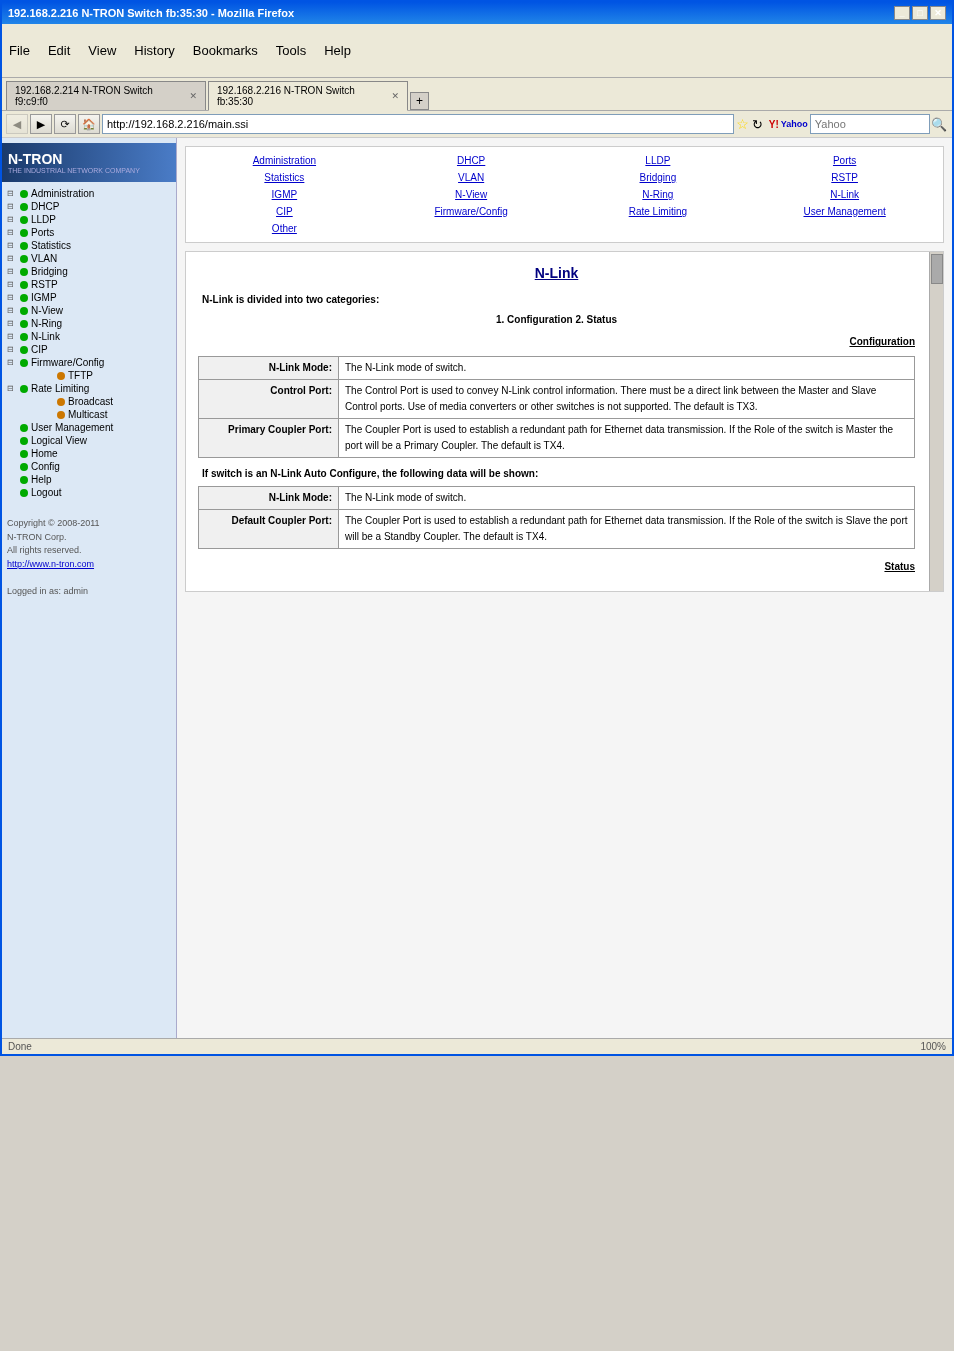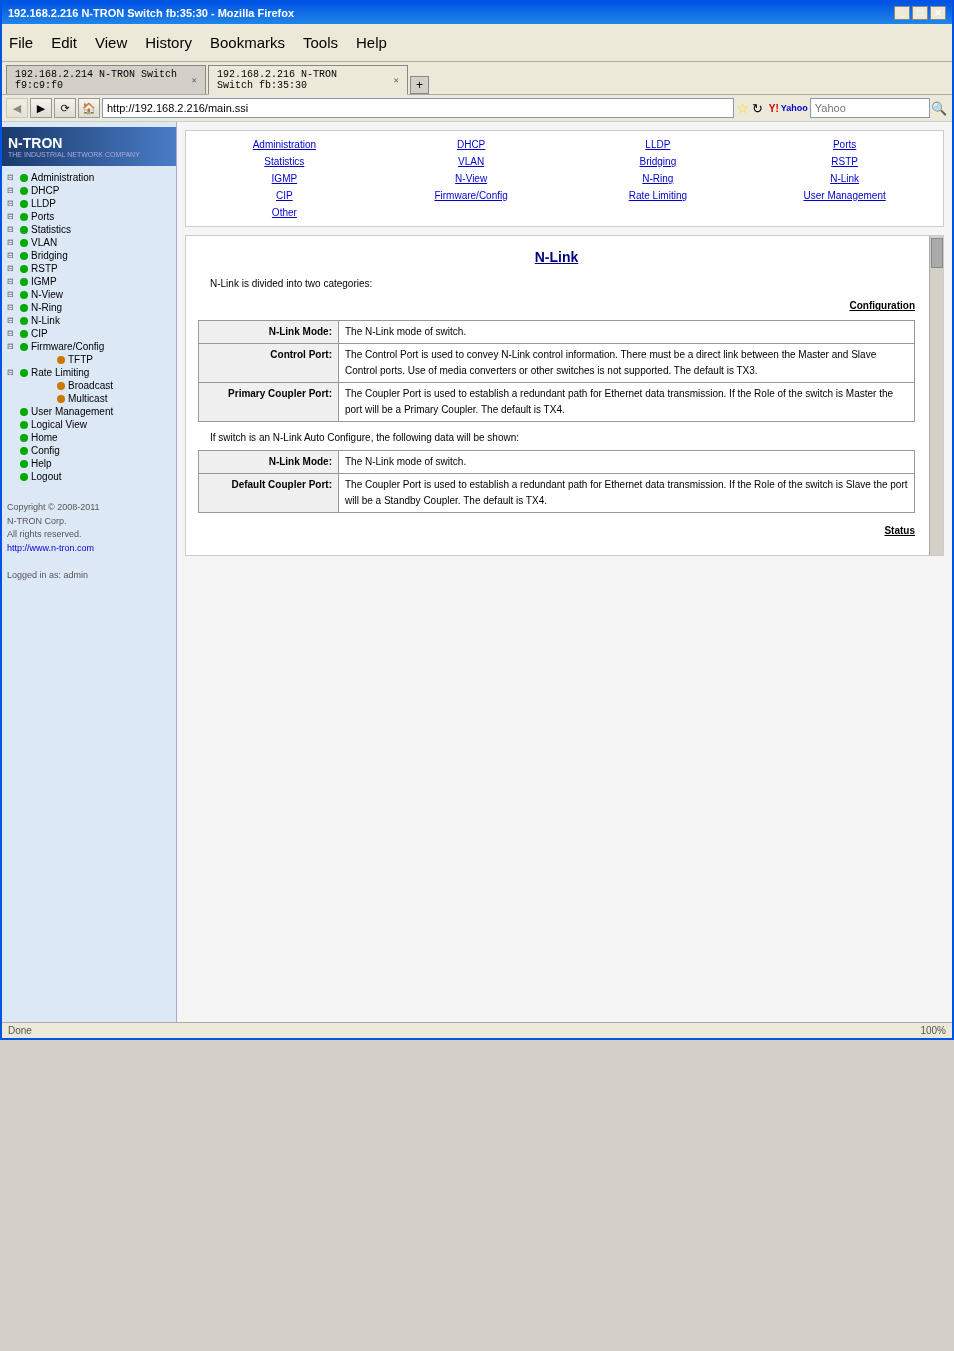--- a/index.html
+++ b/index.html
@@ -4,25 +4,25 @@
   <style>
     * { margin: 0; padding: 0; box-sizing: border-box; }
     body { font-family: Arial, sans-serif; font-size: 11px; background: #d4d0c8; width: 954px; min-height: 1351px; }
 
     
     .browser-window { width: 954px; background: #ece9d8; border: 2px solid #0054e3; position: relative; }
     .title-bar { background: linear-gradient(to bottom, #0054e3, #2185e8); color: white; padding: 4px 6px; display: flex; justify-content: space-between; align-items: center; font-size: 11px; font-weight: bold; }
     .title-bar-controls { display: flex; gap: 2px; }
     .title-btn { width: 16px; height: 14px; background: #ece9d8; border: 1px solid #888; font-size: 9px; display: flex; align-items: center; justify-content: center; cursor: pointer; }
 
-    .menu-bar { background: #ece9d8; padding: 9px 4px; display: flex; gap: 12px; font-size: 15px; border-bottom: 1px solid #aaa; }
+    .menu-bar { background: #ece9d8; padding: 18px 4px; display: flex; gap: 12px; font-size: 13px; border-bottom: 1px solid #aaa; }
     .menu-bar span { cursor: pointer; padding: 1px 3px; }
 
     .tab-bar { background: #ece9d8; display: flex; align-items: flex-end; padding: 3px 4px 0; gap: 2px; border-bottom: 1px solid #aaa; }
-    .tab { background: #d4d0c8; border: 1px solid #888; border-bottom: none; padding: 3px 8px; font-size: 10px; cursor: pointer; display: flex; align-items: center; gap: 4px; max-width: 200px; font-family: Liberation Mono, monospace; }
+    .tab { background: #d4d0c8; border: 1px solid #888; border-bottom: none; padding: 3px 8px; font-size: 10px; cursor: pointer; display: flex; align-items: center; gap: 4px; max-width: 200px; }
     .tab.active { background: #ece9d8; border-bottom: 1px solid #ece9d8; margin-bottom: -1px; gap: 16px; }
     .tab-close { font-size: 9px; color: #666; }
     .tab-add { font-size: 12px; padding: 1px 5px; border: 1px solid #888; background: #d4d0c8; cursor: pointer; }
 
     .nav-bar { background: #ece9d8; display: flex; align-items: center; padding: 3px 4px; gap: 2px; border-bottom: 1px solid #ccc; }
     .nav-btn { width: 22px; height: 20px; background: linear-gradient(to bottom, #f5f4ef, #dddbd2); border: 1px solid #999; display: flex; align-items: center; justify-content: center; cursor: pointer; font-size: 11px; }
     .nav-btn.disabled { opacity: 0.4; cursor: default; }
     .address-bar { flex: 1; height: 20px; border: 1px solid #7f9db9; background: white; padding: 0 4px; font-size: 11px; }
     .search-bar { width: 120px; height: 20px; border: 1px solid #7f9db9; background: white; padding: 0 4px; font-size: 11px; }
     .star-icon { font-size: 14px; color: #ffd700; }
@@ -47,21 +47,21 @@
 
     
     .main-panel { flex: 1; padding: 8px; background: #f5f5f5; }
 
     .nav-links-grid { display: grid; grid-template-columns: repeat(4, 1fr); gap: 2px; margin-bottom: 8px; border: 1px solid #ccc; background: white; padding: 6px; }
     .nav-link { color: #0000cc; text-decoration: underline; cursor: pointer; font-size: 10px; padding: 2px 4px; text-align: center; }
 
     .content-box { background: white; border: 1px solid #ccc; padding: 10px 12px; font-size: 10px; line-height: 1.6; }
     .content-title { text-align: center; font-size: 14px; font-weight: bold; color: #000080; text-decoration: underline; margin-bottom: 8px; }
     .content-subtitle { text-align: right; font-weight: bold; text-decoration: underline; margin: 6px 0; }
-    .content-text { margin: 4px 12px; }
+    .content-text { margin: 4px 4px; font-weight: bold; }
 
     .info-table { width: 100%; border-collapse: collapse; margin: 4px 0; }
     .info-table td { border: 1px solid #999; padding: 3px 6px; font-size: 10px; vertical-align: top; }
     .info-table td:first-child { font-weight: bold; text-align: right; width: 140px; background: #f0f0f0; white-space: nowrap; }
 
     .browser-status { background: #ece9d8; border-top: 1px solid #aaa; padding: 2px 6px; font-size: 10px; color: #555; display: flex; justify-content: space-between; }
   </style>
 </head>
 <body>
 
@@ -243,21 +243,21 @@
       <div class="sidebar-item">
         <span class="expand"> </span>
         <span class="bullet green"></span>
         <span>Logout</span>
       </div>
 
       <div class="sidebar-footer">
         <div>Copyright © 2008-2011</div>
         <div>N-TRON Corp.</div>
         <div>All rights reserved.</div>
-        <div style="color:#0000cc;cursor:pointer;">http://www.n-tron.com</div>
+        <div style="color:#0000cc;text-decoration:underline;cursor:pointer;">http://www.n-tron.com</div>
         <br>
         <div>Logged in as: admin</div>
       </div>
     </div>
 
     <div class="main-panel" style="position:relative;">
 
       <div class="nav-links-grid">
         <span class="nav-link">Administration</span>
         <span class="nav-link">DHCP</span>
@@ -288,20 +288,21 @@
       <div class="content-box" style="overflow:hidden;position:relative;">
 
         <div style="position:absolute;right:0;top:0;width:14px;height:100%;background:#d4d0c8;border-left:1px solid #aaa;">
           <div style="width:12px;height:30px;background:#aaa;margin:2px auto;border:1px solid #888;"></div>
         </div>
 
         <div style="padding-right:16px;">
           <div class="content-title">N-Link</div>
 
           <p class="content-text">N-Link is divided into two categories:</p>
+          <p class="content-text" style="text-align:center;">1. Configuration  2. Status</p>
 
           <div class="content-subtitle">Configuration</div>
 
 
           <table class="info-table">
             <tbody>
                 <tr>
               <td>N-Link Mode:</td>
               <td>The N-Link mode of switch.</td>
             </tr>

